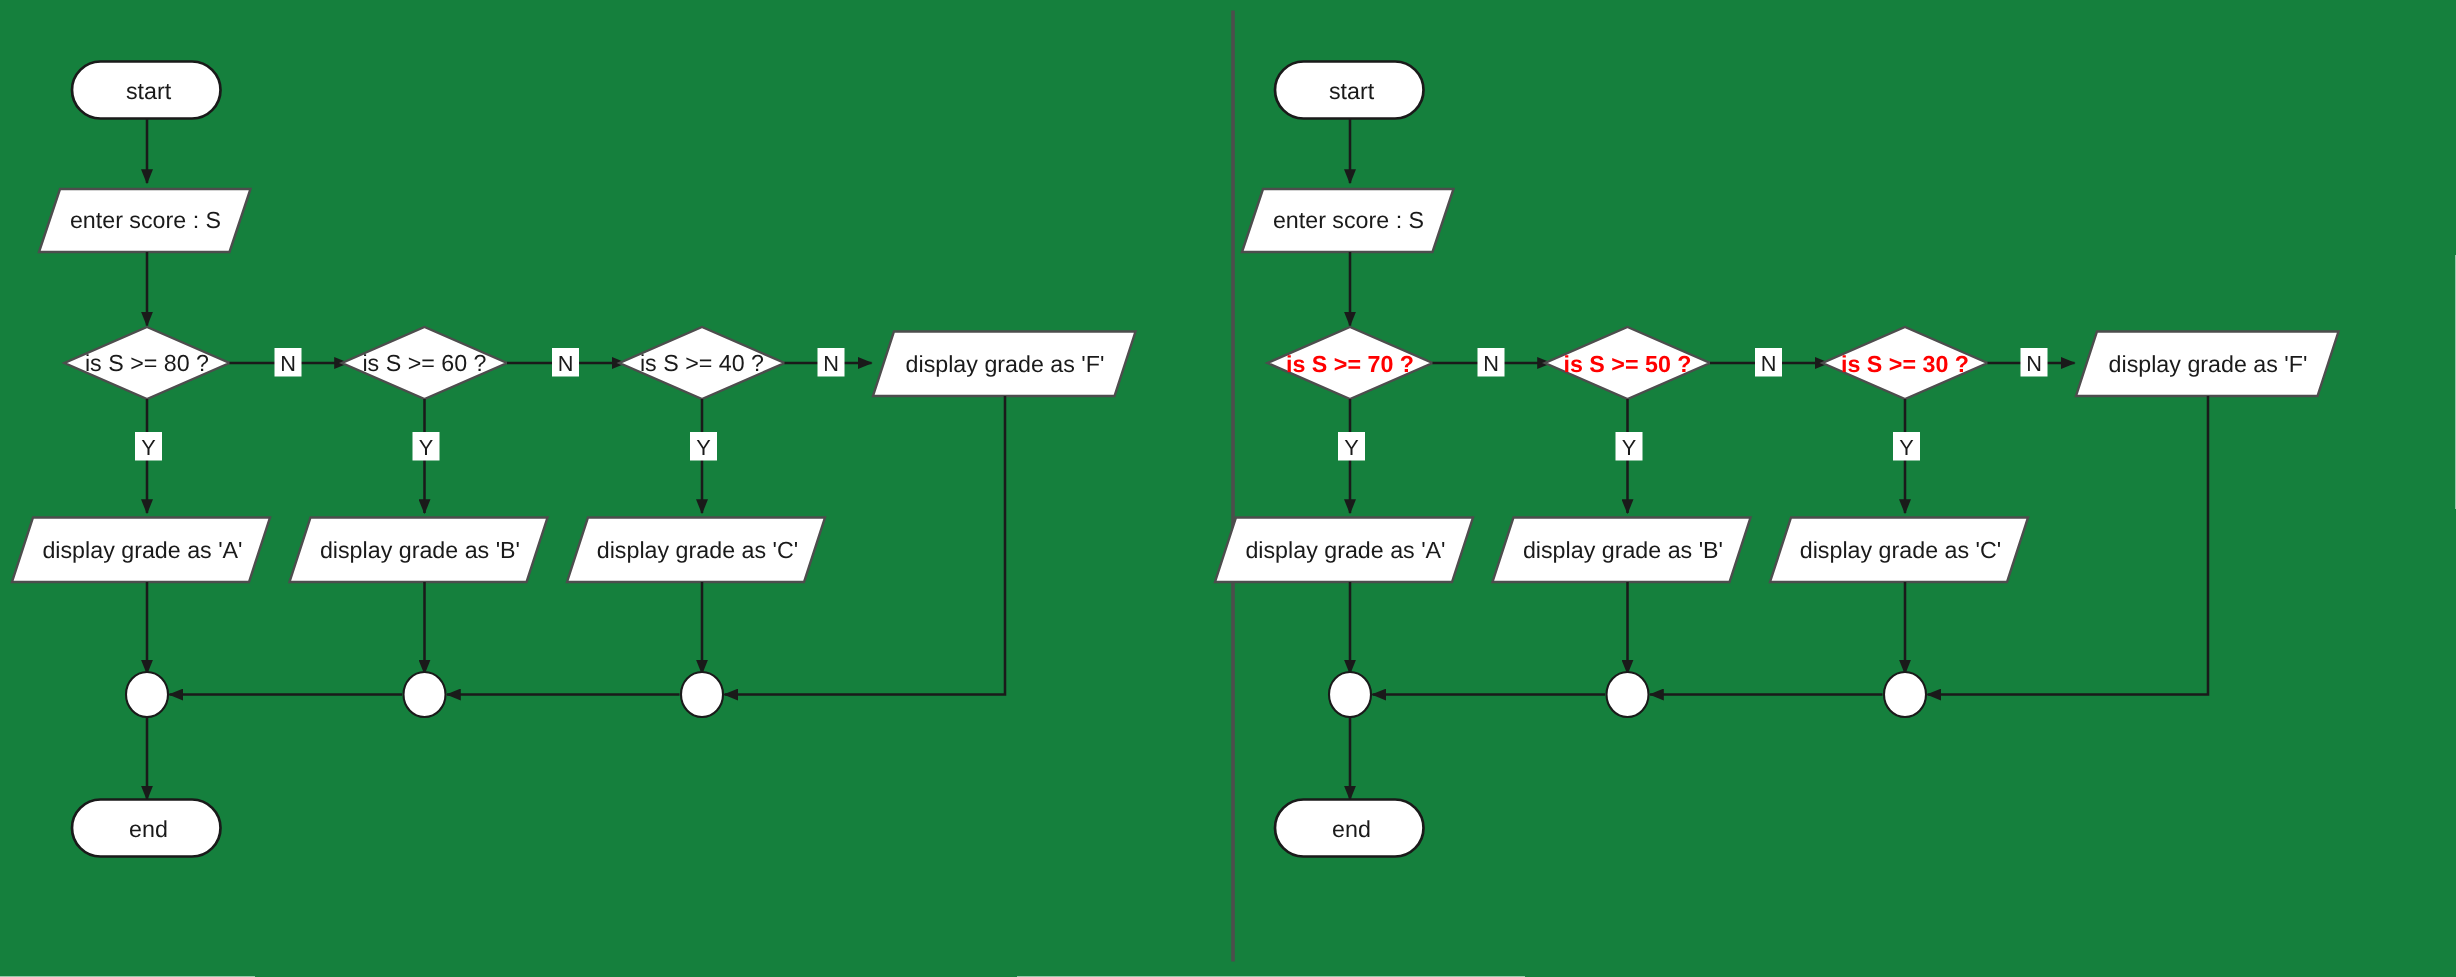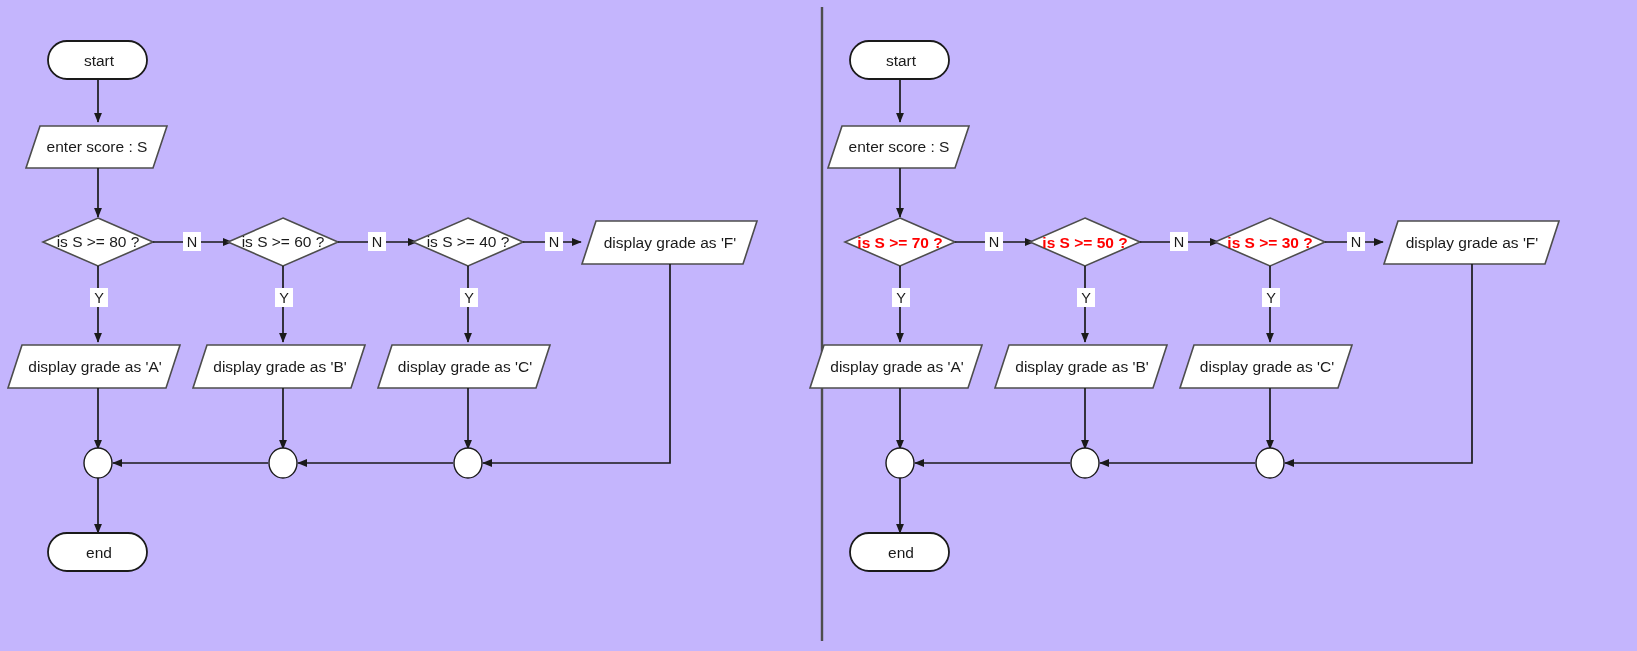--- a/index.html
+++ b/index.html
@@ -8,21 +8,21 @@
     padding: 0;
     background: #ffffff;
   }
   body {
     font-family: "Liberation Sans", sans-serif;
   }
   #canvas {
     position: relative;
     width: 1637px;
     height: 651px;
-    background: #c4b5fd;
+    background: #15803d;
     overflow: hidden;
   }
   svg.flow-svg {
     position: absolute;
     top: 0;
     left: 0;
     width: 1637px;
     height: 651px;
   }
   .shape-stroke {

